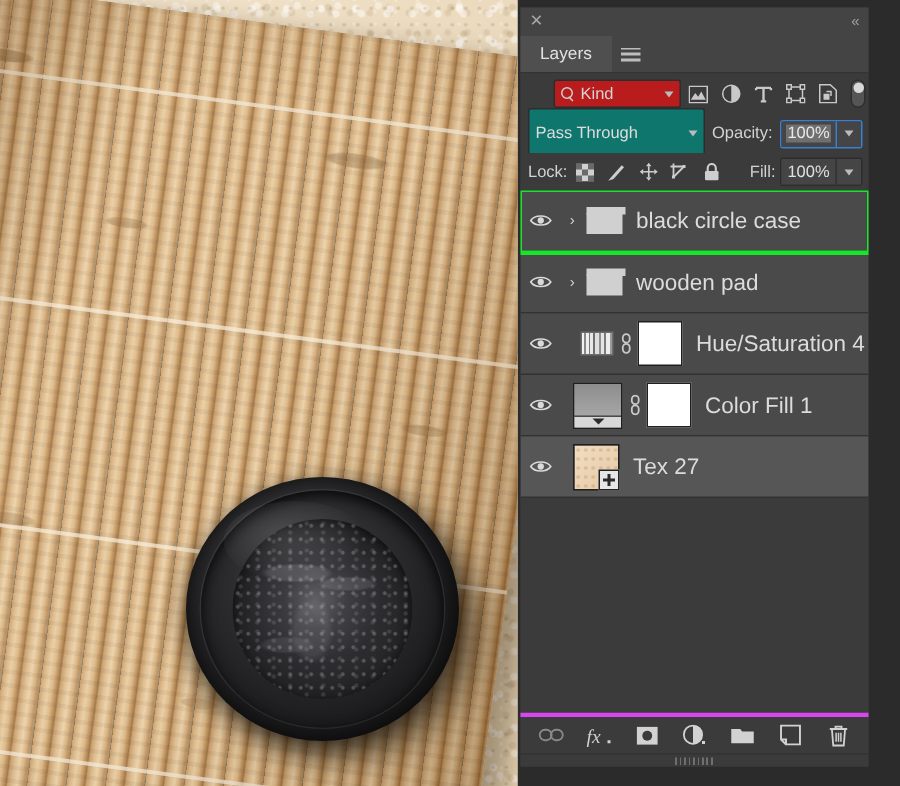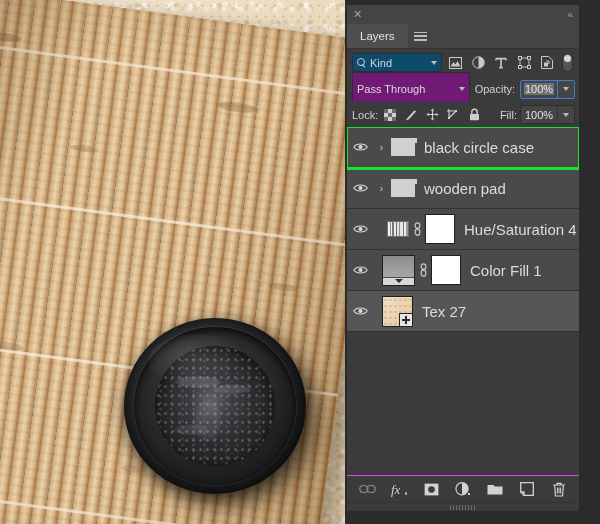--- a/index.html
+++ b/index.html
@@ -169,24 +169,25 @@
   }
   .hamburger { width: 13px; height: 9px; display: flex; flex-direction: column; justify-content: space-between; }
   .hamburger i { display: block; height: 1.5px; background: #bdbdbd; }
 
   .filterbar {
     height: 27px; background: #3b3b3b;
     display: flex; align-items: center; gap: 3px;
     padding: 0 2px 0 5px; flex: 0 0 auto;
   }
   .kind-select {
-    width: 90px; height: 19px; background: #0c4a6e;
+    width: 90px; height: 19px; background: #b91c1c;
     border: 1px solid #2d2d2d; border-radius: 2px;
     display: flex; align-items: center; gap: 4px; padding: 0 4px;
     cursor: pointer;
+    margin-left: 17px;
   }
   .kind-label { flex: 1; color: #d5d5d5; font-size: 11px; }
   .mag { width: 9px; height: 9px; position: relative; flex: 0 0 auto; }
   .mag::before { content:""; position:absolute; left:0; top:0; width:6px; height:6px;
     border:1.3px solid #cfcfcf; border-radius:50%; }
   .mag::after { content:""; position:absolute; left:5px; top:5.5px; width:4px; height:1.3px;
     background:#cfcfcf; transform: rotate(45deg); transform-origin: left center; }
   .caret { width: 0; height: 0; border-left: 3.5px solid transparent;
     border-right: 3.5px solid transparent; border-top: 4px solid #bbb; }
 
@@ -200,21 +201,21 @@
   }
   .toggle-pill::after { content:""; position:absolute; left:1px; top:1px; width:7px; height:7px;
     border-radius:50%; background:#d8d8d8; }
 
   .blendbar {
     height: 26px; background: #3b3b3b;
     display: flex; align-items: center; gap: 5px; padding: 0 4px 0 5px;
     flex: 0 0 auto;
   }
   .blend-select {
-    width: 131px; height: 19px; background: #701a75; border: 1px solid #2d2d2d;
+    width: 131px; height: 19px; background: #0f766e; border: 1px solid #2d2d2d;
     border-radius: 2px; display: flex; align-items: center; padding: 16px 4px;
     cursor: pointer;
   }
   .blend-label { flex: 1; color: #dcdcdc; font-size: 11px; }
   .fld-label { color: #d2d2d2; font-size: 11px; white-space: nowrap; }
   .opacity-wrap { display: flex; align-items: stretch; border: 1.5px solid #3b7fd4; border-radius: 2px; }
   .opacity-input {
     width: 36px; height: 17px; background: #454545; border: none;
     display: flex; align-items: center; justify-content: center; cursor: text;
   }
@@ -290,21 +291,21 @@
   .smart-badge {
     position:absolute; right:-1px; bottom:-1px; width:14px; height:14px;
     background:#e6e6e6; border:1px solid #222; display:flex; align-items:center; justify-content:center;
   }
   .link-ico { width: 16px; display:flex; align-items:center; justify-content:center; flex:0 0 auto; color:#c9c9c9; }
   .mask-thumb { width: 30px; height: 30px; background:#fff; border:1px solid #1f1f1f; flex:0 0 auto; }
   .layer-name { padding-left: 9px; color: #dcdcdc; font-size: 15px; white-space: nowrap; overflow: hidden; }
 
   
   .bottombar {
-    height: 27px; background: #3b3b3b; border-top: 1px solid #d946ef;
+    height: 27px; background: #3b3b3b; border-top: 3px solid #d946ef;
     display:flex; align-items:center; justify-content:center; gap: 14px;
     flex: 0 0 auto;
   }
   .bbtn { width: 18px; height: 18px; display:flex; align-items:center; justify-content:center;
     color:#c4c4c4; cursor:pointer; }
   .bbtn.dim { color: #8a8a8a; }
   .resize-strip {
     height: 9px; background: #3b3b3b; border-top:1px solid #333;
     display:flex; align-items:center; justify-content:center; flex:0 0 auto; cursor: ns-resize;
   }

